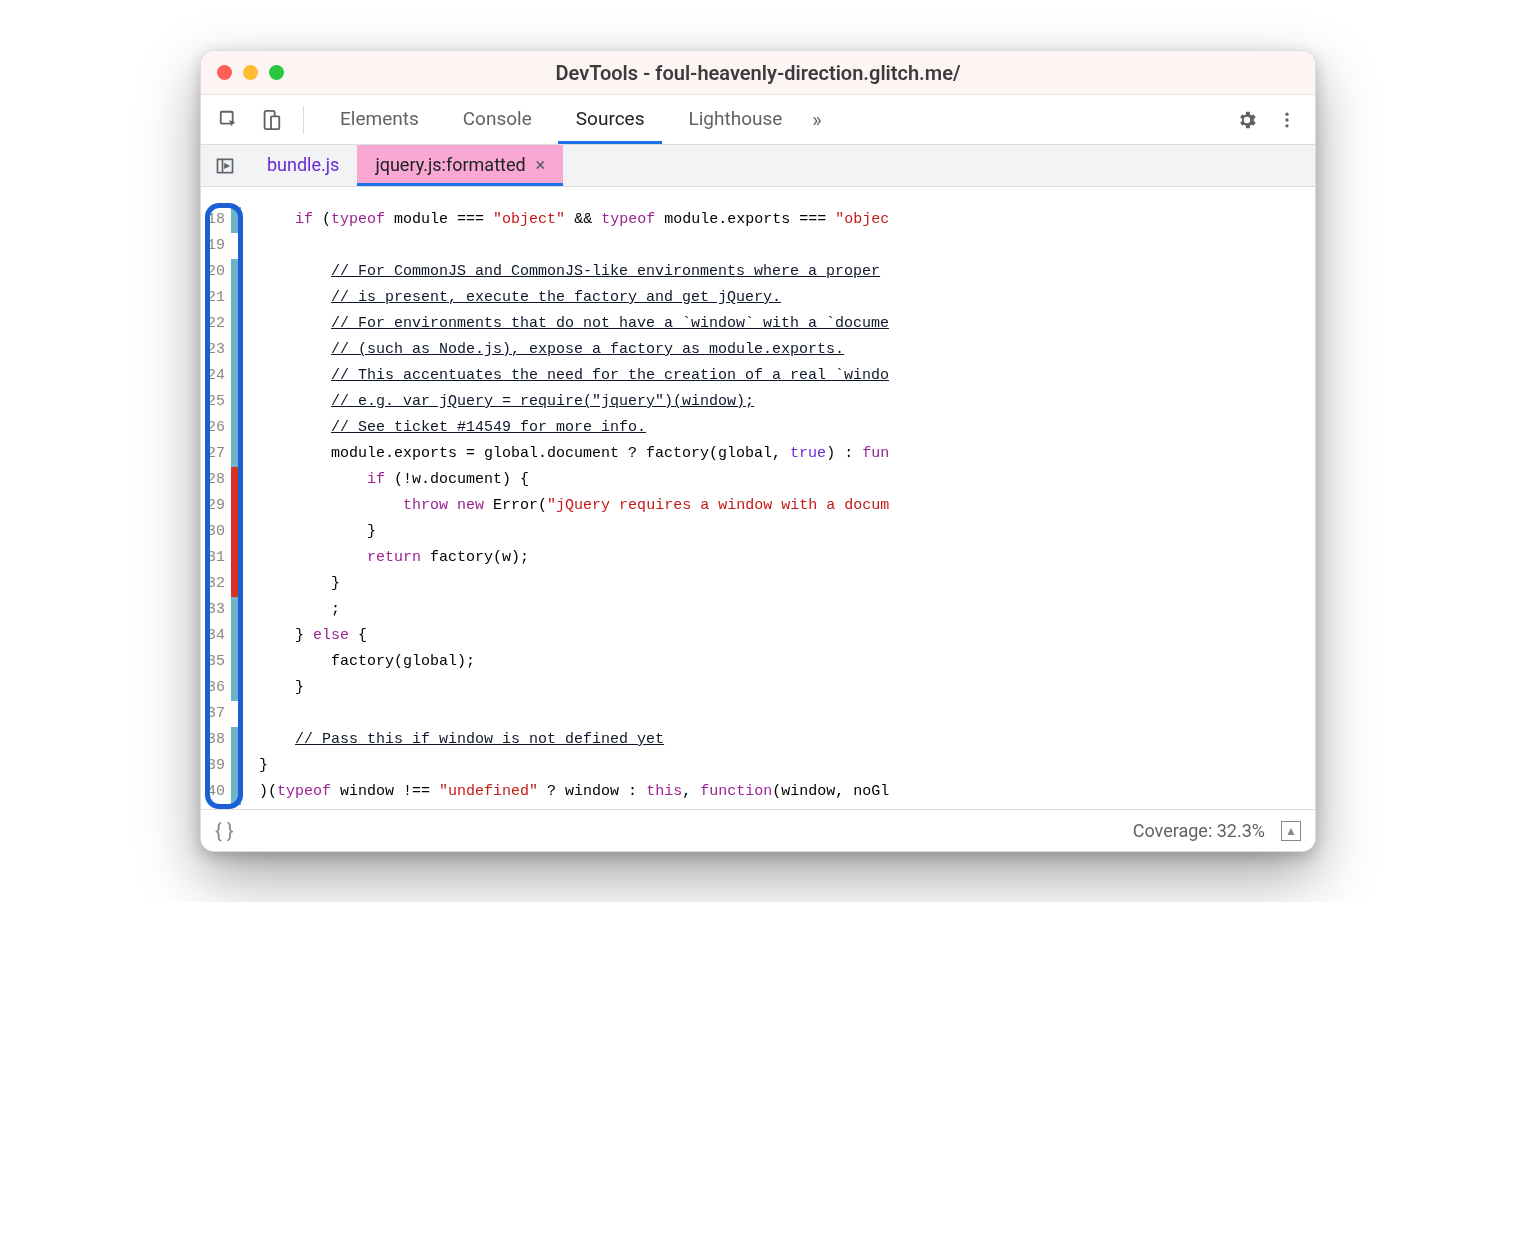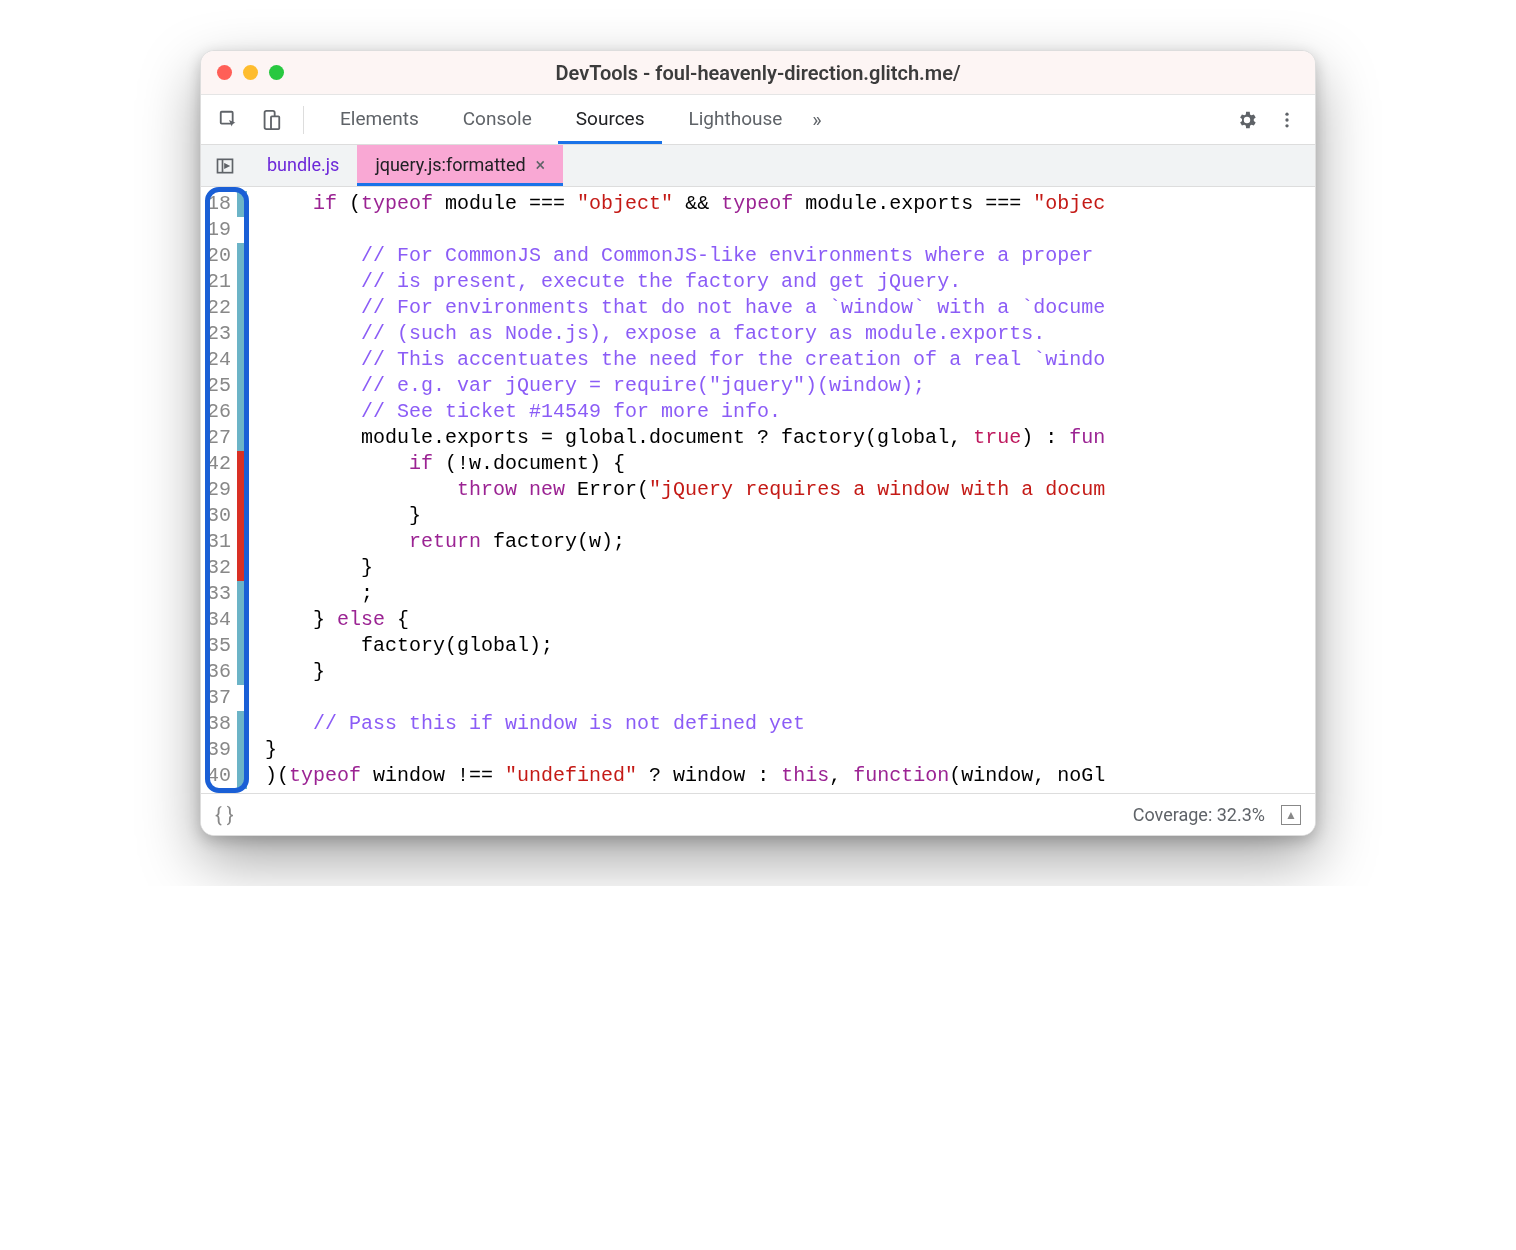--- a/index.html
+++ b/index.html
@@ -137,25 +137,26 @@
 }
 .file-tab.active {
   background: #f9a8d4;
   color: #202124;
   border-bottom-color: #1a73e8;
 }
 .close-x { font-size: 18px; color: #5f6368; }
 .editor {
   display: flex;
   font-family: Menlo, Monaco, "Courier New", monospace;
-  font-size: 20px;
+  font-size: 15px;
   line-height: 26px;
   background: #fff;
   overflow: hidden;
   position: relative;
+  margin-top: 16px;
 }
 .gutter-wrap {
   display: flex;
   position: relative;
 }
 .line-numbers {
   text-align: right;
   color: #888;
   padding: 4px 2px 4px 6px;
   user-select: none;
@@ -181,22 +182,22 @@
   pointer-events: none;
 }
 .code {
   padding: 4px 0 4px 18px;
   white-space: pre;
   overflow: hidden;
 }
 .code-line { height: 26px; }
 .kw { color: #9b2393; }
 .str { color: #c41a16; }
-.com { color: #8b5cf6; }
-.bool { color: #be185d; }
+.com { color: #0f172a; text-decoration: underline; }
+.bool { color: #6d28d9; }
 .statusbar {
   height: 42px;
   border-top: 1px solid #ddd;
   display: flex;
   align-items: center;
   padding: 0 14px;
   background: #fff;
 }
 .braces-icon {
   font-size: 20px;
@@ -299,21 +300,21 @@
           <div>18</div>
           <div>19</div>
           <div>20</div>
           <div>21</div>
           <div>22</div>
           <div>23</div>
           <div>24</div>
           <div>25</div>
           <div>26</div>
           <div>27</div>
-          <div>42</div>
+          <div>28</div>
           <div>29</div>
           <div>30</div>
           <div>31</div>
           <div>32</div>
           <div>33</div>
           <div>34</div>
           <div>35</div>
           <div>36</div>
           <div>37</div>
           <div>38</div>

